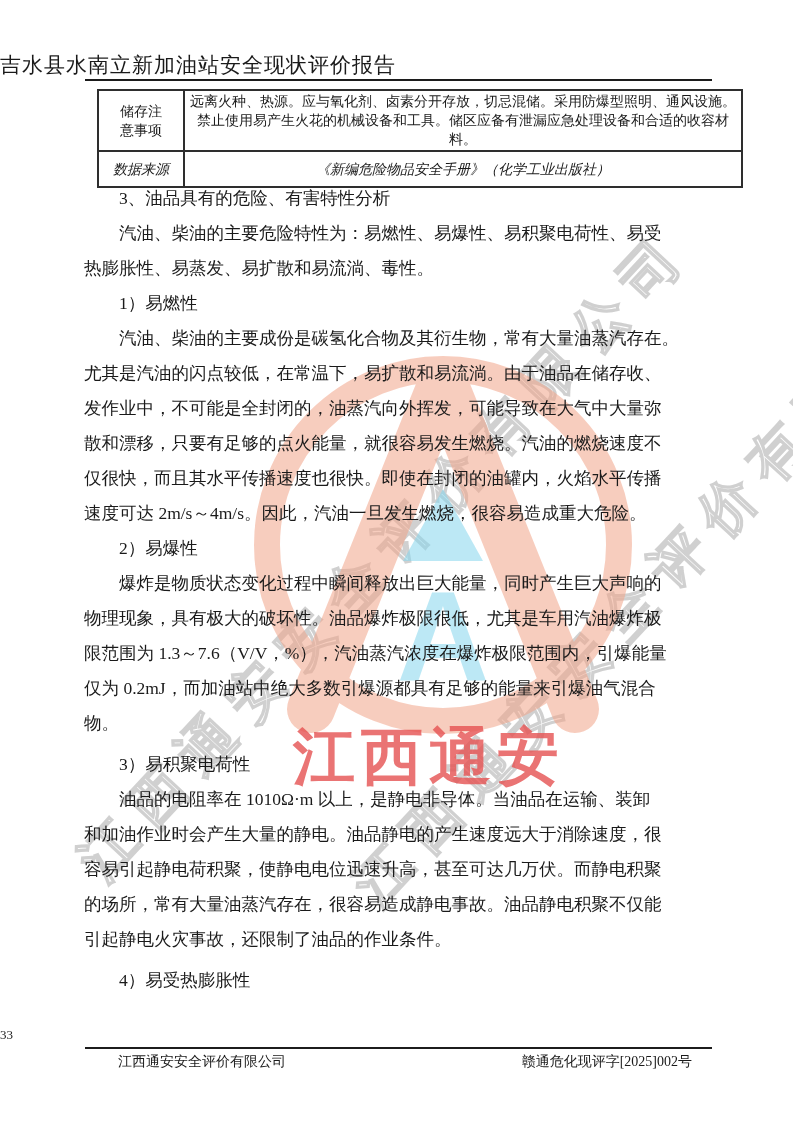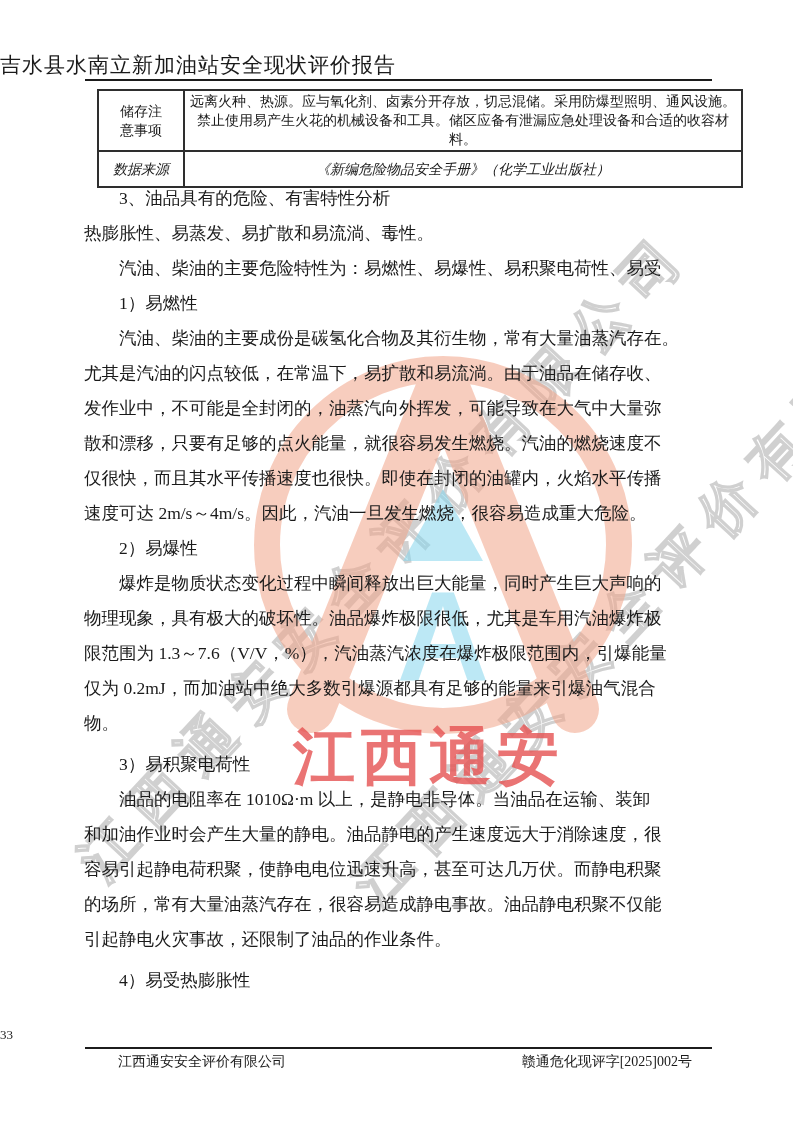--- a/index.html
+++ b/index.html
@@ -103,22 +103,22 @@
       </tr>
       <tr class="row-short">
         <td class="label-cell">数据来源</td>
         <td class="value-cell">《新编危险物品安全手册》（化学工业出版社）</td>
       </tr>
     </tbody>
       </table>
 
     <div class="body-text">
         <div class="bline ind">3、油品具有的危险、有害特性分析</div>
+        <div class="bline ind">汽油、柴油的主要危险特性为：易燃性、易爆性、易积聚电荷性、易受</div>
         <div class="bline">热膨胀性、易蒸发、易扩散和易流淌、毒性。</div>
-        <div class="bline ind">汽油、柴油的主要危险特性为：易燃性、易爆性、易积聚电荷性、易受</div>
         <div class="bline ind">1）易燃性</div>
         <div class="bline ind">汽油、柴油的主要成份是碳氢化合物及其衍生物，常有大量油蒸汽存在。</div>
         <div class="bline">尤其是汽油的闪点较低，在常温下，易扩散和易流淌。由于油品在储存收、</div>
         <div class="bline">发作业中，不可能是全封闭的，油蒸汽向外挥发，可能导致在大气中大量弥</div>
         <div class="bline">散和漂移，只要有足够的点火能量，就很容易发生燃烧。汽油的燃烧速度不</div>
         <div class="bline">仅很快，而且其水平传播速度也很快。即使在封闭的油罐内，火焰水平传播</div>
         <div class="bline">速度可达 2m/s～4m/s。因此，汽油一旦发生燃烧，很容易造成重大危险。</div>
         <div class="bline ind">2）易爆性</div>
         <div class="bline ind">爆炸是物质状态变化过程中瞬间释放出巨大能量，同时产生巨大声响的</div>
         <div class="bline">物理现象，具有极大的破坏性。油品爆炸极限很低，尤其是车用汽油爆炸极</div>

